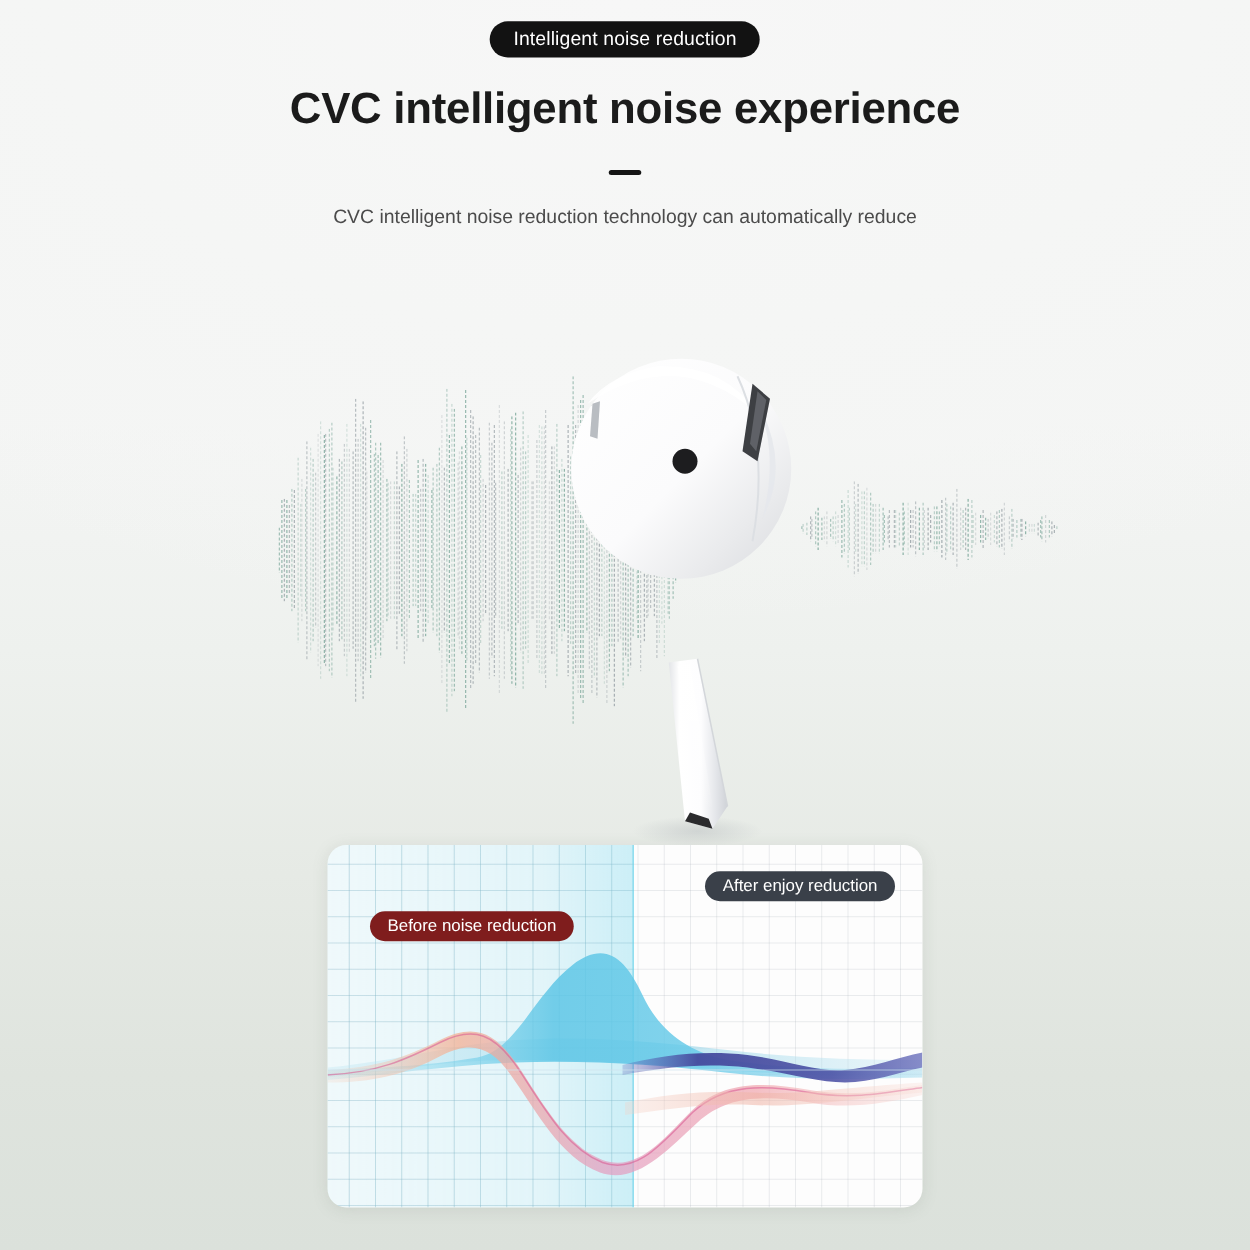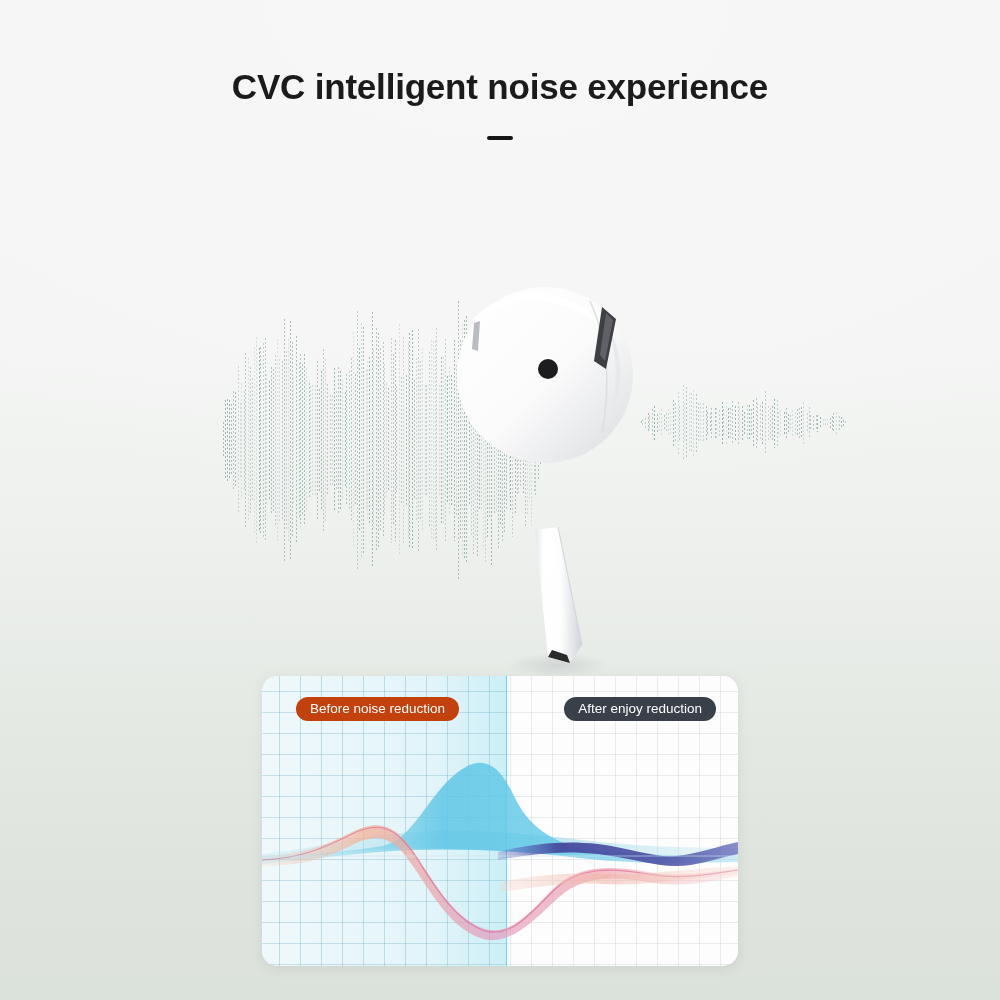--- a/index.html
+++ b/index.html
@@ -61,34 +61,36 @@
   #card .tintgrid{position:absolute;left:0;top:0;bottom:0;width:244px;
     background-image:
       linear-gradient(to right,rgba(120,190,210,.28) 1px,transparent 1px),
       linear-gradient(to bottom,rgba(120,190,210,.22) 1px,transparent 1px);
     background-size:21px 21px;background-position:-4px -6px;}
   #card svg.waves{position:absolute;inset:0;width:100%;height:100%;}
   .pill{
     position:absolute;top:21px;height:24px;line-height:24px;
     border-radius:12px;font-size:13.5px;color:#fff;white-space:nowrap;padding:0 14px;
   }
-  .pill.before{left:34px;background:#c2410c;}
+  .pill.before{left:34px;background:#7f1d1d;margin-top:32px;}
   .pill.after{right:22px;background:#3a4049;}
 </style>
 </head>
 <body>
 
 <div id="stage">
 
+  <div class="badge">Intelligent noise reduction</div>
 
   <div class="h1">CVC intelligent noise experience</div>
 
   <div class="divider"></div>
 
   <div class="sub">
+    <span>CVC intelligent noise reduction technology can automatically reduce</span>
   </div>
 
   <div class="wavewrap" id="wave-left">
       <div class="wbar" style="left: 0.9px; height: 36.9px; bottom: 131.6px; color: rgb(123, 167, 154); opacity: 0.66;"></div>
       <div class="wbar" style="left: 2.8px; height: 80.5px; bottom: 109.7px; color: rgb(123, 167, 154); opacity: 0.72;"></div>
       <div class="wbar" style="left: 4.5px; height: 81.9px; bottom: 109.1px; color: rgb(154, 163, 168); opacity: 0.79;"></div>
       <div class="wbar" style="left: 7.2px; height: 79.3px; bottom: 110.4px; color: rgb(123, 167, 154); opacity: 0.77;"></div>
       <div class="wbar" style="left: 8.8px; height: 71.9px; bottom: 114.1px; color: rgb(154, 163, 168); opacity: 0.69;"></div>
       <div class="wbar" style="left: 10.5px; height: 98.1px; bottom: 101px; color: rgb(123, 167, 154); opacity: 0.49;"></div>
       <div class="wbar" style="left: 13.2px; height: 95.2px; bottom: 102.4px; color: rgb(154, 163, 168); opacity: 0.76;"></div>

